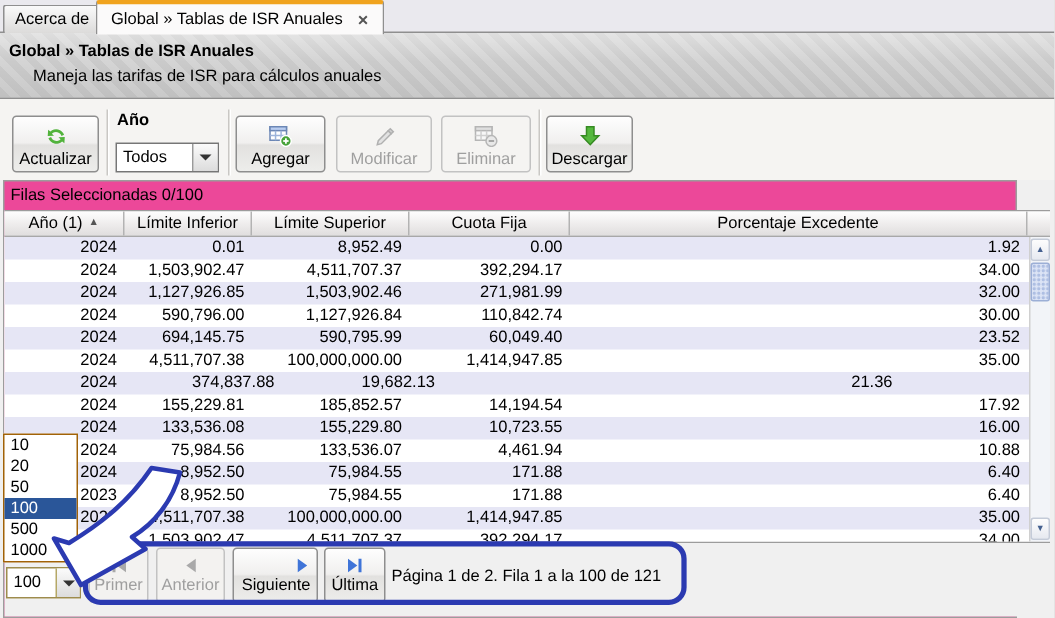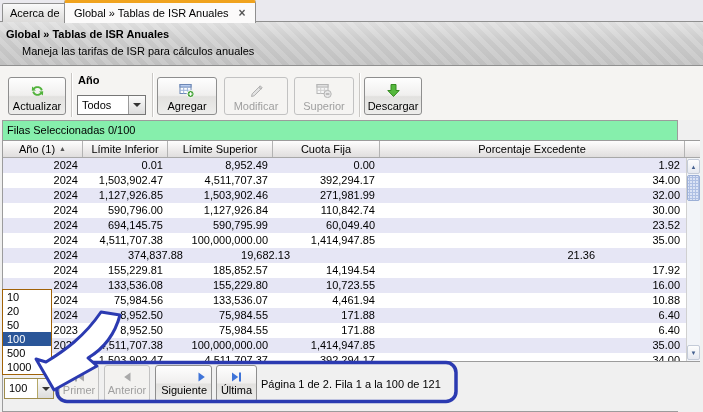--- a/index.html
+++ b/index.html
@@ -33,21 +33,21 @@
   .vsep{position:absolute;top:7px;height:44px;width:0;border-left:1px solid #c9c7c4;border-right:1px solid #ffffff;}
   .year-label{position:absolute;left:78px;top:8px;font-weight:bold;}
   .combo{position:absolute;box-sizing:border-box;height:20px;background:#fff;border:1px solid #767676;display:flex;align-items:stretch;}
   .combo .val{flex:1;padding-left:4px;line-height:18px;}
   .combo .cbtn{width:16px;border-left:1px solid #9a9a9a;background:linear-gradient(#fbfbfb,#dcdcdc);
       display:flex;align-items:center;justify-content:center;}
   .arr-dn{width:0;height:0;border-left:4px solid transparent;border-right:4px solid transparent;border-top:4px solid #333;}
 
   
   .contentbox{position:absolute;left:2px;top:120px;width:676px;height:292px;box-sizing:border-box;
-      border:1px solid #9c9c9c;background:#86efac;}
+      border:1px solid #9c9c9c;background:#ec4899;}
   .sel-status{position:absolute;left:4px;top:3px;}
 
   .grid{position:absolute;left:0;top:19px;width:697px;height:222px;box-sizing:border-box;
       border-top:1px solid #9c9c9c;border-bottom:1px solid #9c9c9c;background:#fff;}
   .thead{position:absolute;top:0;left:0;height:17px;width:100%;display:flex;box-sizing:border-box;
       background:linear-gradient(#fefefe,#eceaea 60%,#e0dede);border-bottom:1px solid #a8a8a8;}
   .hcell{box-sizing:border-box;border-right:1px solid #b3b3b3;display:flex;align-items:center;justify-content:center;gap:4px;height:100%;}
   .hfill{flex:1;border-right:none;}
   .sort-arrow{font-size:7px;color:#555;line-height:8px;}
   .c0{width:80px}.c1{width:85px}.c2{width:105px}.c3{width:107px}.c4{width:305px}
@@ -155,21 +155,21 @@
     <div class="tbtn disabled" style="left:294px;width:60px;">
       <svg class="icon" width="16" height="15" viewBox="0 0 16 15">
         <rect x="1" y="1.5" width="11" height="9" fill="#f7f7f7" stroke="#b5b5b5"></rect>
         <rect x="1" y="1.5" width="11" height="2.6" fill="#dfdfdf" stroke="#b5b5b5"></rect>
         <line x1="4.7" y1="4.1" x2="4.7" y2="10.5" stroke="#cfcfcf"></line>
         <line x1="8.4" y1="4.1" x2="8.4" y2="10.5" stroke="#cfcfcf"></line>
         <line x1="1" y1="7.3" x2="12" y2="7.3" stroke="#cfcfcf"></line>
         <circle cx="11.6" cy="11" r="3.6" fill="#e8e8e8" stroke="#b5b5b5"></circle>
         <rect x="9.8" y="10.4" width="3.6" height="1.2" fill="#9f9f9f"></rect>
       </svg>
-      <span class="lbl">Superior</span>
+      <span class="lbl">Eliminar</span>
     </div>
     <div class="vsep" style="left:359px;"></div>
 
     <div class="tbtn" style="left:364px;width:58px;">
       <svg class="icon" width="15" height="15" viewBox="0 0 15 15">
         <path d="M5 1.5 h5 v6 h3.2 L7.5 13.5 L1.8 7.5 h3.2 Z" fill="#55b83d" stroke="#368a22"></path>
       </svg>
       <span class="lbl">Descargar</span>
     </div>
   </div>

